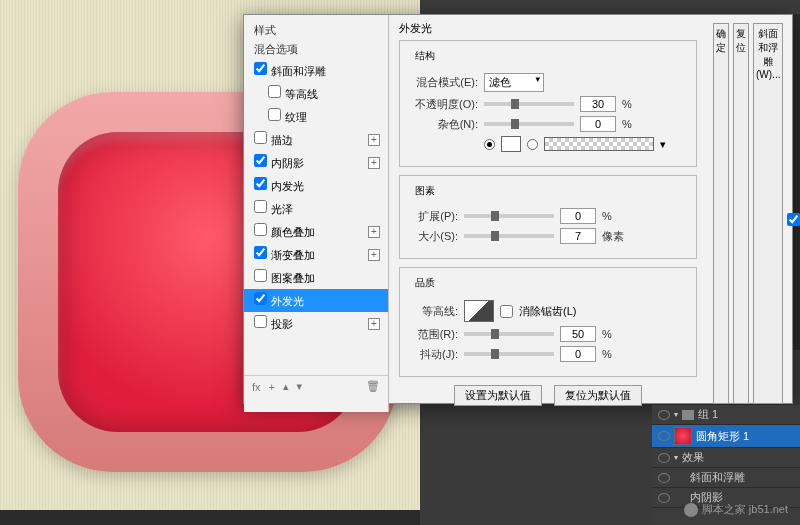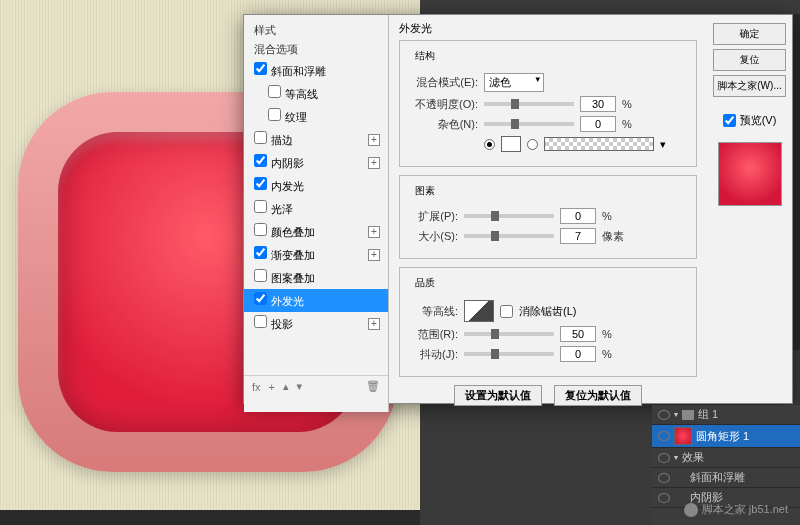--- a/index.html
+++ b/index.html
@@ -44,25 +44,25 @@
 .select::after { content: "▾"; position: absolute; right: 3px; top: 0; font-size: 9px; }
 .slider { flex: 0 0 90px; height: 4px; background: #ccc; position: relative; }
 .slider::after { content: ""; position: absolute; top: -3px; left: 30%; width: 8px; height: 10px; background: #666; }
 .num { width: 36px; border: 1px solid #999; background: #fff; text-align: center; padding: 1px; }
 .unit { color: #333; }
 .color-swatch { width: 20px; height: 16px; border: 1px solid #666; background: #fff; }
 .radio-dot { width: 11px; height: 11px; border: 1px solid #666; border-radius: 50%; display: inline-block; position: relative; background: #fff; }
 .radio-dot.checked::after { content: ""; position: absolute; left: 2px; top: 2px; width: 5px; height: 5px; border-radius: 50%; background: #000; }
 .gradient-bar { width: 110px; height: 14px; border: 1px solid #666; background: repeating-conic-gradient(#ccc 0 25%, #fff 0 50%) 0 0/8px 8px; }
 .contour { width: 30px; height: 22px; border: 1px solid #666; background: linear-gradient(135deg, #fff 50%, #444 50%); }
-.btns-row { display: flex; gap: 12px; justify-content: center; margin-top: 6px; font-weight: bold; }
+.btns-row { display: flex; gap: 12px; justify-content: center; margin-top: 6px; }
 .btn-small { border: 1px solid #999; background: #eee; padding: 2px 10px; cursor: pointer; }
 
 
-.right-col { width: 85px; padding: 8px 6px; display: flex; flex-direction: column; align-items: stretch; gap: 4px; }
+.right-col { width: 85px; padding: 8px 6px; display: flex; flex-direction: row; align-items: stretch; gap: 4px; }
 .dlg-btn { border: 1px solid #999; background: #eee; padding: 3px 2px; text-align: center; cursor: pointer; font-size: 10px; }
 .preview-check { display: flex; align-items: center; gap: 4px; justify-content: center; margin-top: 12px; }
 .preview-box { width: 64px; height: 64px; margin: 10px auto; border: 1px solid #999; background: radial-gradient(circle at 50% 40%, #ff5a6a, #d4163a 75%); }
 
 
 .layers { position: absolute; left: 652px; top: 405px; width: 148px; height: 120px; background: #3c3c3c; color: #ccc; font-size: 10px; }
 .layer-row { display: flex; align-items: center; gap: 4px; padding: 2px 6px; border-bottom: 1px solid #2a2a2a; }
 .eye { width: 12px; height: 10px; border: 1px solid #777; border-radius: 50%; }
 .folder-ic { width: 12px; height: 10px; background: #888; }
 .layer-thumb { width: 18px; height: 18px; background: radial-gradient(circle, #ff4459, #c21535); border: 1px solid #666; }
@@ -213,21 +213,21 @@
 
       <div class="btns-row">
         <div class="btn-small">设置为默认值</div>
         <div class="btn-small">复位为默认值</div>
       </div>
     </div>
 
     <div class="right-col">
       <div class="dlg-btn">确定</div>
       <div class="dlg-btn">复位</div>
-      <div class="dlg-btn">脚本之家(W)...</div>
+      <div class="dlg-btn">斜面和浮雕(W)...</div>
       <div class="preview-check">
         <input type="checkbox" checked="" style="">
         <span>预览(V)</span>
       </div>
       <div class="preview-box"></div>
     </div>
   </div>
 </div>
 
 <div class="layers">

